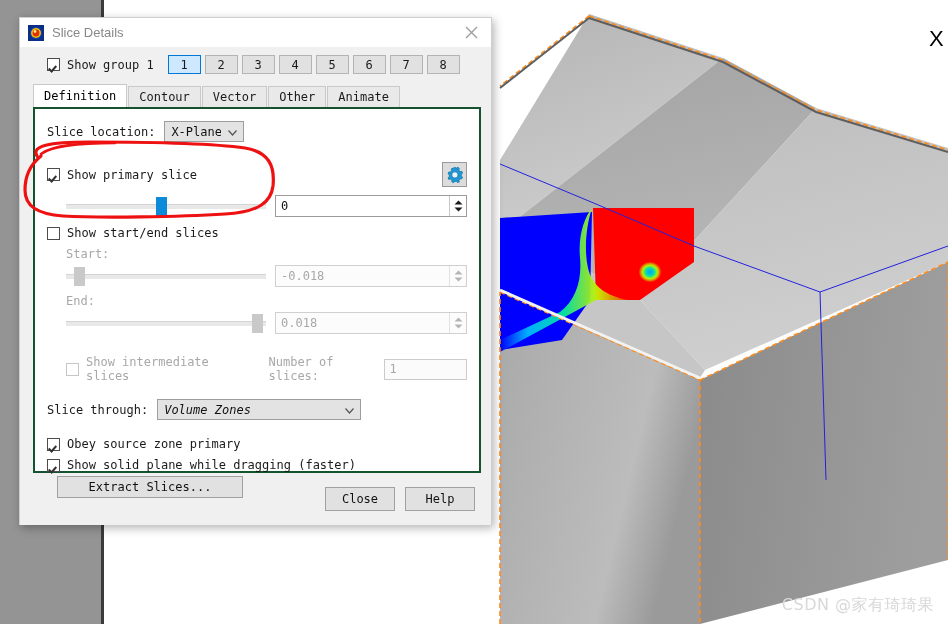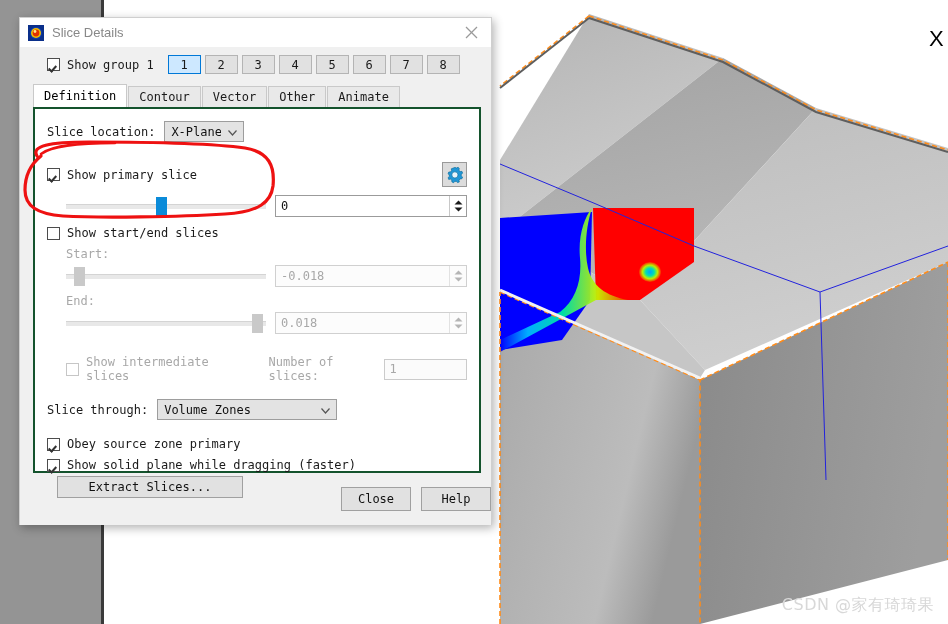--- a/index.html
+++ b/index.html
@@ -287,20 +287,21 @@
     cursor: default;
   }
 
   #dlg-footer {
     flex: none;
     height: 52px;
     background: #f0f0f0;
     display: flex;
     align-items: center;
     justify-content: flex-end;
+    padding-right: 16px;
     gap: 10px;
   }
 
   
   #ink {
     position: absolute;
     left: 19px; top: 140px;
     width: 260px; height: 86px;
     pointer-events: none;
     z-index: 50;
@@ -545,21 +546,21 @@
         <div class="row" style="margin-top:21px;margin-left:19px;">
           <span class="cb dim"></span>
           <span class="mono-dim cb-label">Show intermediate slices</span>
           <span class="lbl-dim" style="margin-left:30px;">Number of slices:</span>
           <span class="plain-box" style="width:94px;margin-left:7px;">1</span>
         </div>
 
         <div class="row" style="margin-top:16px;">
           <span class="lbl">Slice through:</span>
           <span class="combo-wrap" style="margin-left:9px;">
-            <select class="combo" style="width:180px;">
+            <select class="combo" style="width:204px;font-style:italic;">
               <option>Volume Zones</option>
             </select>
             <svg class="chev" width="9" height="6" viewBox="0 0 9 6">
               <polyline points="0.5,0.5 4.5,5 8.5,0.5" fill="none" stroke="#555" stroke-width="1.2"></polyline>
             </svg>
           </span>
         </div>
 
         <div class="row" style="margin-top:17px;">
           <span class="cb checked"></span>

